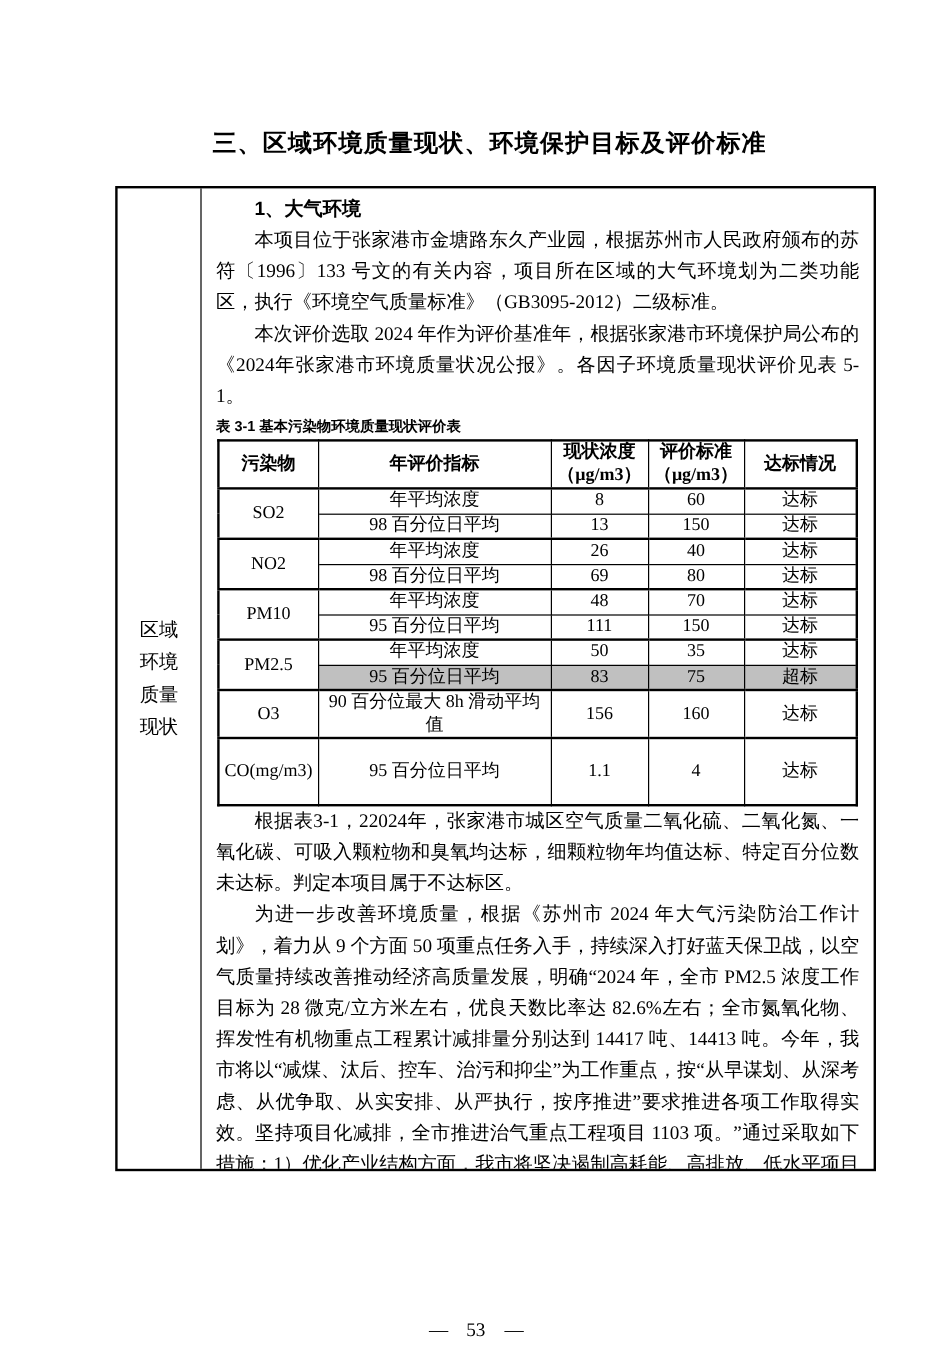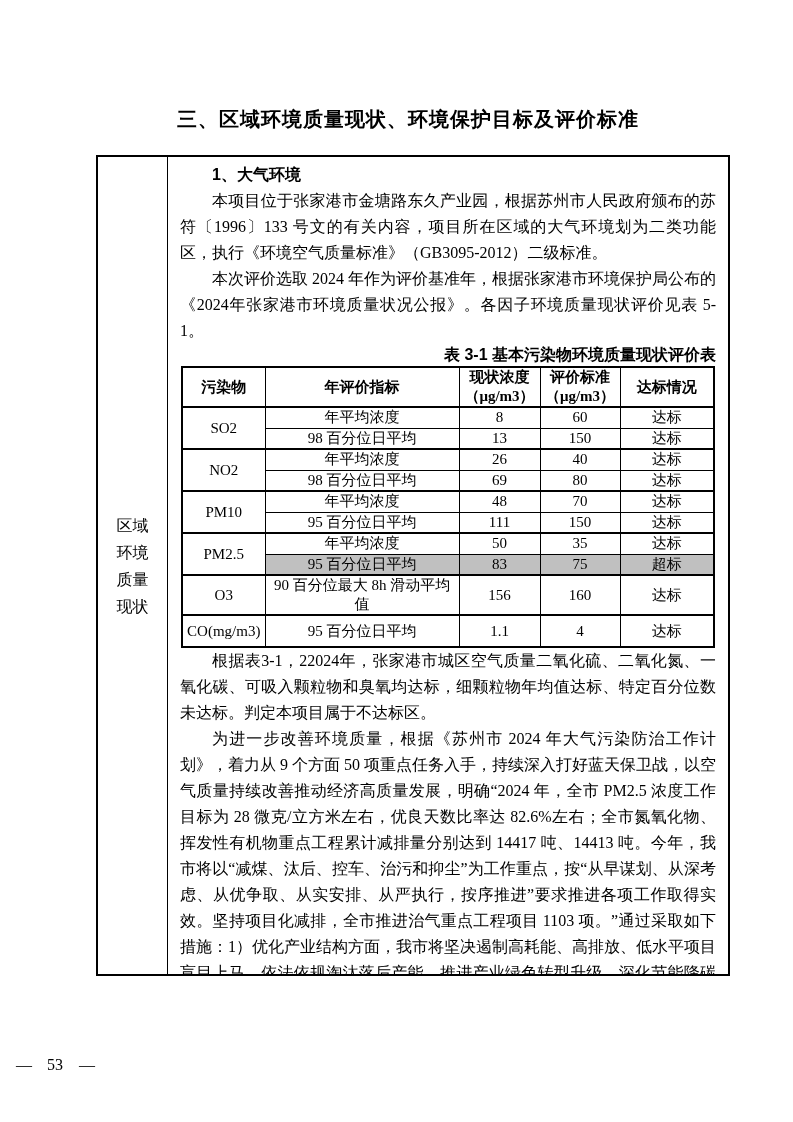--- a/index.html
+++ b/index.html
@@ -45,22 +45,22 @@
     text-indent: 32px;
     font-family: "Liberation Sans", "DejaVu Sans", sans-serif;
   }
   .para {
     font-size: 16px; line-height: 26px;
     text-indent: 32px;
     text-align: justify;
   }
 
   .tbl-caption {
-    text-align: right; font-weight: bold;
-    font-size: 16px; line-height: 22px; height: 22px;
+    text-align: left; font-weight: bold;
+    font-size: 12px; line-height: 22px; height: 22px;
     font-family: "Liberation Sans", "DejaVu Sans", sans-serif;
   }
   table.data-table {
     width: 532px;
     margin: 0 auto;
     border-collapse: collapse;
     border: 2px solid #000;
     table-layout: fixed;
     font-size: 15px;
   }
@@ -71,26 +71,26 @@
     line-height: 19px;
   }
   .data-table thead th {
     height: 40px; font-weight: bold;
     border-bottom: 2px solid #000;
     line-height: 19px;
   }
   .data-table tbody td { height: 21px; }
   .data-table tr.group-start td { border-top: 2px solid #000; }
   .data-table td.wrap { word-break: break-all; }
-  .data-table tr.tall td { height: 32px; }
+  .data-table tr.tall td { height: 56px; }
   .row-highlight { background: #c0c0c0; }
 
   .footer {
-    position: absolute; top: 1056px; left: 0; width: 100%;
-    font-size: 16px;
+    position: absolute; top: 1100px; left: 0; width: 100%;
+    text-align: center; font-size: 16px;
   }
   .footer span { display: inline-block; }
   .footer .dash { margin: 0 16px; letter-spacing: -1px; }
 </style>
 </head>
 <body>
 
 <div class="sheet">
 
   <div class="doc-title">三、区域环境质量现状、环境保护目标及评价标准</div>

